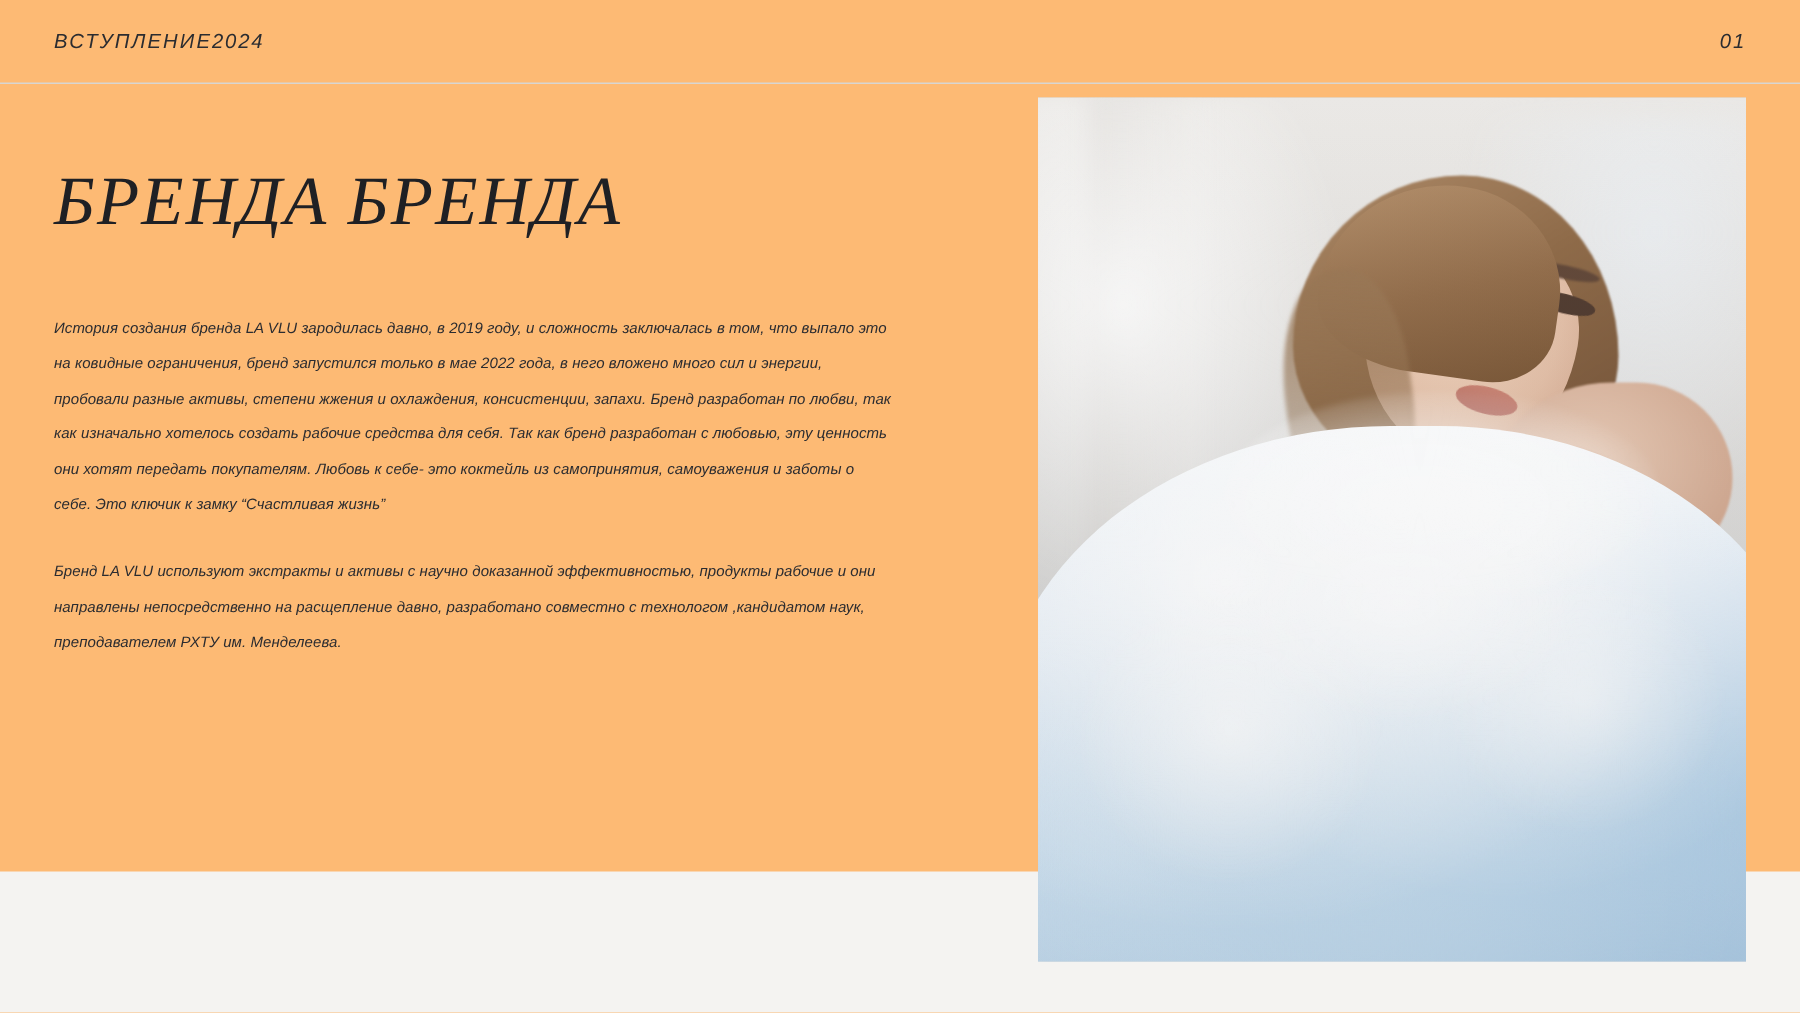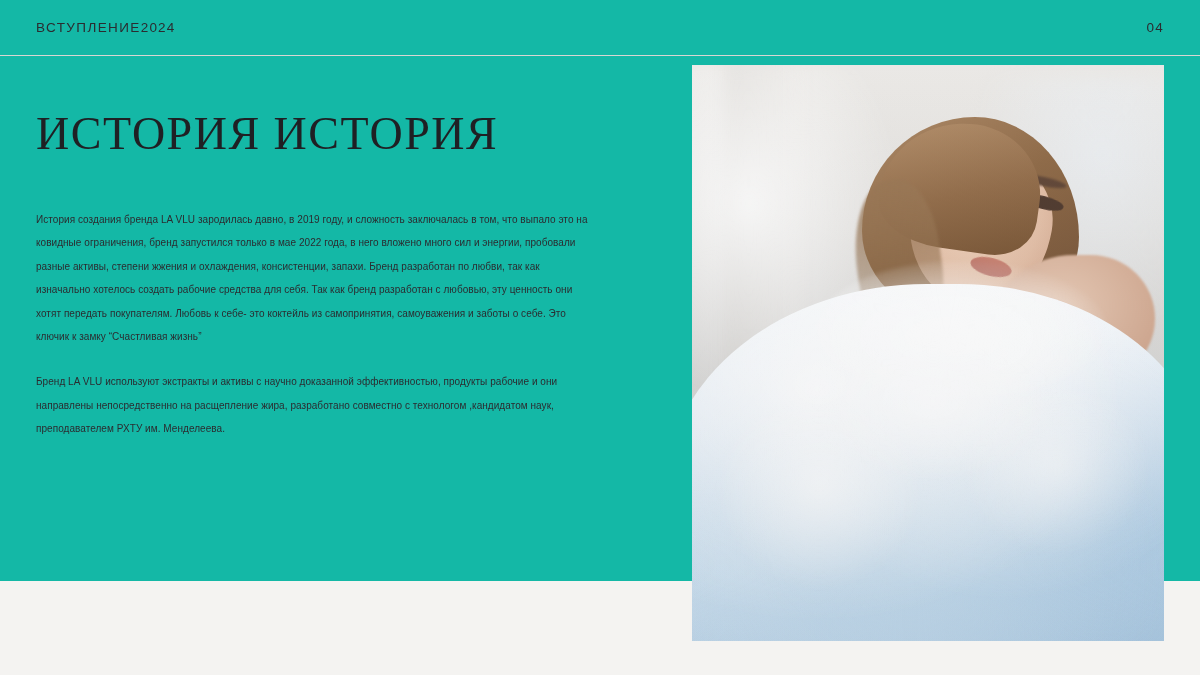--- a/index.html
+++ b/index.html
@@ -12,22 +12,23 @@
     background: #f4f3f1;
     font-family: "Liberation Sans", sans-serif;
     color: #26272b;
     overflow: hidden;
   }
 
   .slide {
     position: relative;
     width: 1200px;
     height: 581px;
-    background: #14b8a6;
+    background: #fdba74;
     box-sizing: border-box;
+    font-style: italic;
   }
 
   
   .header {
     position: absolute;
     top: 0;
     left: 0;
     width: 1200px;
     height: 56px;
     display: flex;
@@ -325,30 +326,30 @@
   }
 </style>
 </head>
 <body>
 
 <div class="slide">
 
   <div class="header">
     <div class="header-left">ВСТУПЛЕНИЕ</div>
     <div class="header-center">2024</div>
-    <div class="header-right">04</div>
+    <div class="header-right">01</div>
   </div>
 
   <div class="content">
 
-    <h1 class="title">ИСТОРИЯ ИСТОРИЯ</h1>
+    <h1 class="title">БРЕНДА БРЕНДА</h1>
 
     <div class="body-text">
       <p class="para">История создания бренда LA VLU зародилась давно, в 2019 году, и сложность заключалась в том, что выпало это на ковидные ограничения, бренд запустился только в мае 2022 года, в него вложено много сил и энергии, пробовали разные активы, степени жжения и охлаждения, консистенции, запахи. Бренд разработан по любви, так как изначально хотелось создать рабочие средства для себя. Так как бренд разработан с любовью, эту ценность они хотят передать покупателям. Любовь к себе- это коктейль из самопринятия, самоуважения и заботы о себе. Это ключик к замку “Счастливая жизнь”</p>
-      <p class="para">Бренд LA VLU используют экстракты и активы с научно доказанной эффективностью, продукты рабочие и они направлены непосредственно на расщепление жира, разработано совместно с технологом ,кандидатом наук, преподавателем РХТУ им. Менделеева.</p>
+      <p class="para">Бренд LA VLU используют экстракты и активы с научно доказанной эффективностью, продукты рабочие и они направлены непосредственно на расщепление давно, разработано совместно с технологом ,кандидатом наук, преподавателем РХТУ им. Менделеева.</p>
     </div>
 
     <div class="photo">
       <div class="photo-canvas">
         <div class="bg-room"></div>
         <div class="bg-pillar"></div>
         <div class="bg-blur-a"></div>
         <div class="bg-blur-b"></div>
         <div class="bg-floor"></div>
 

